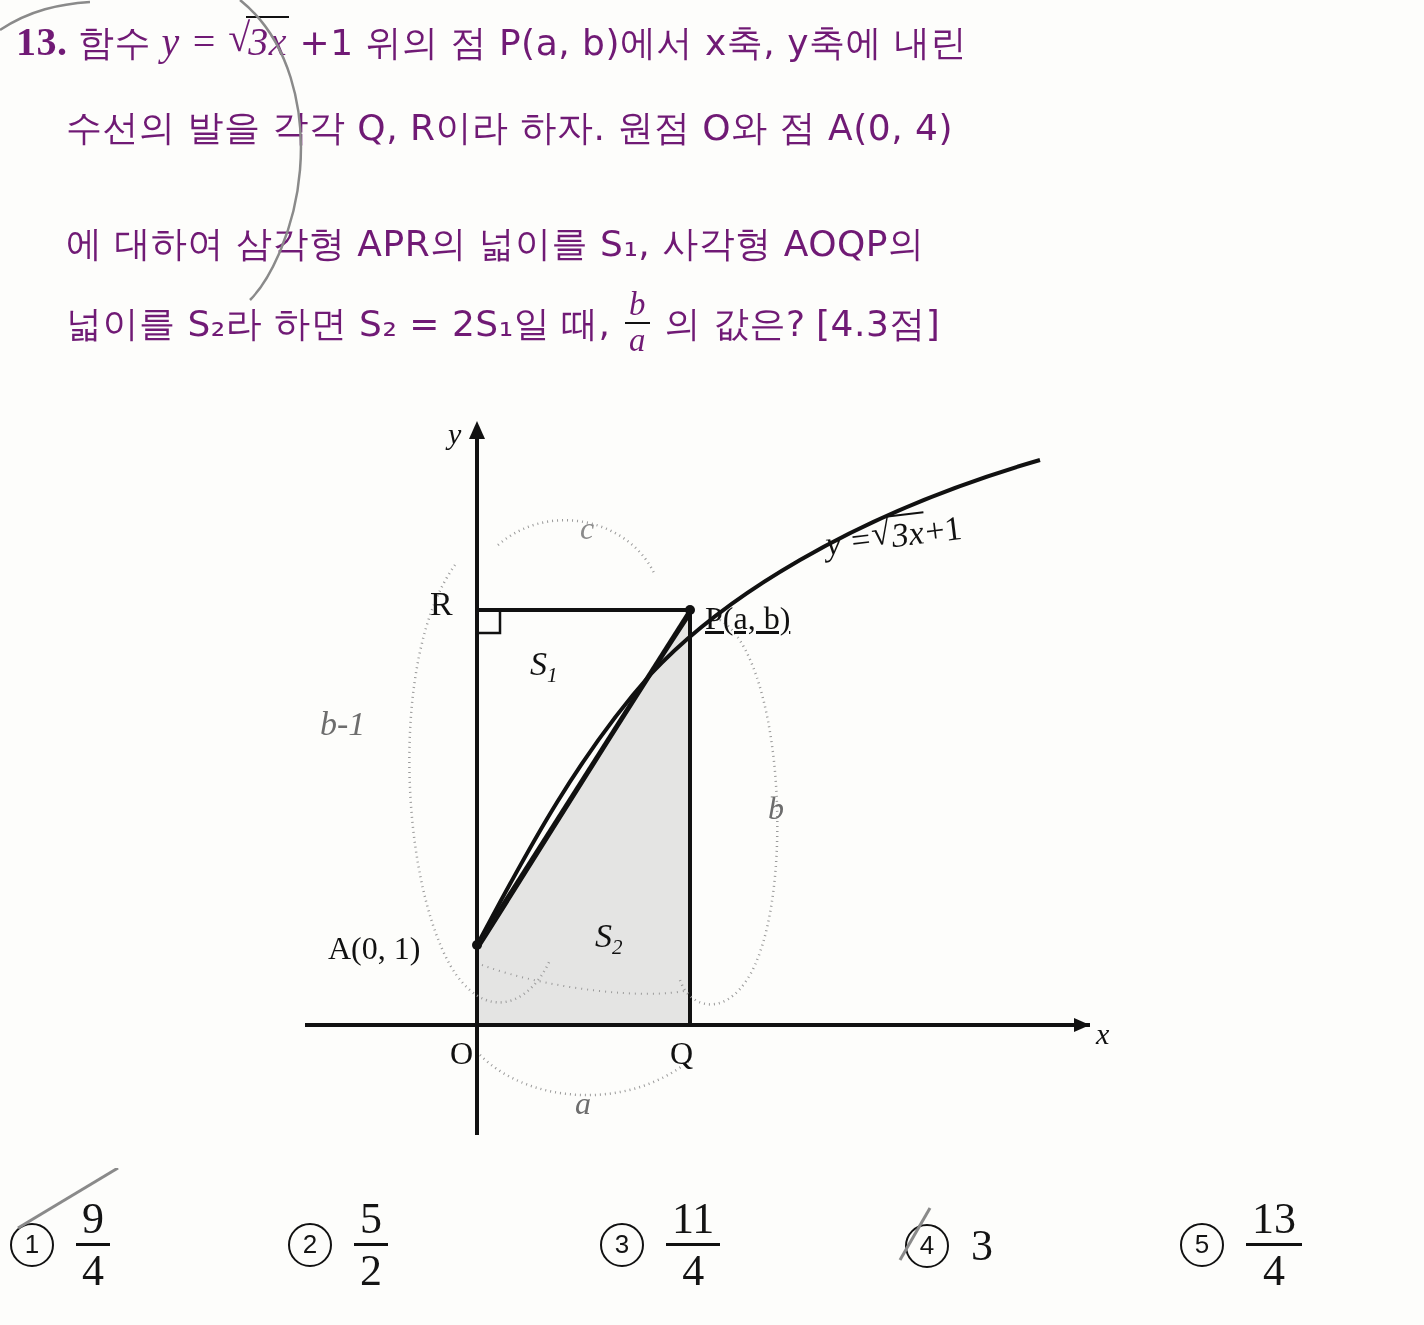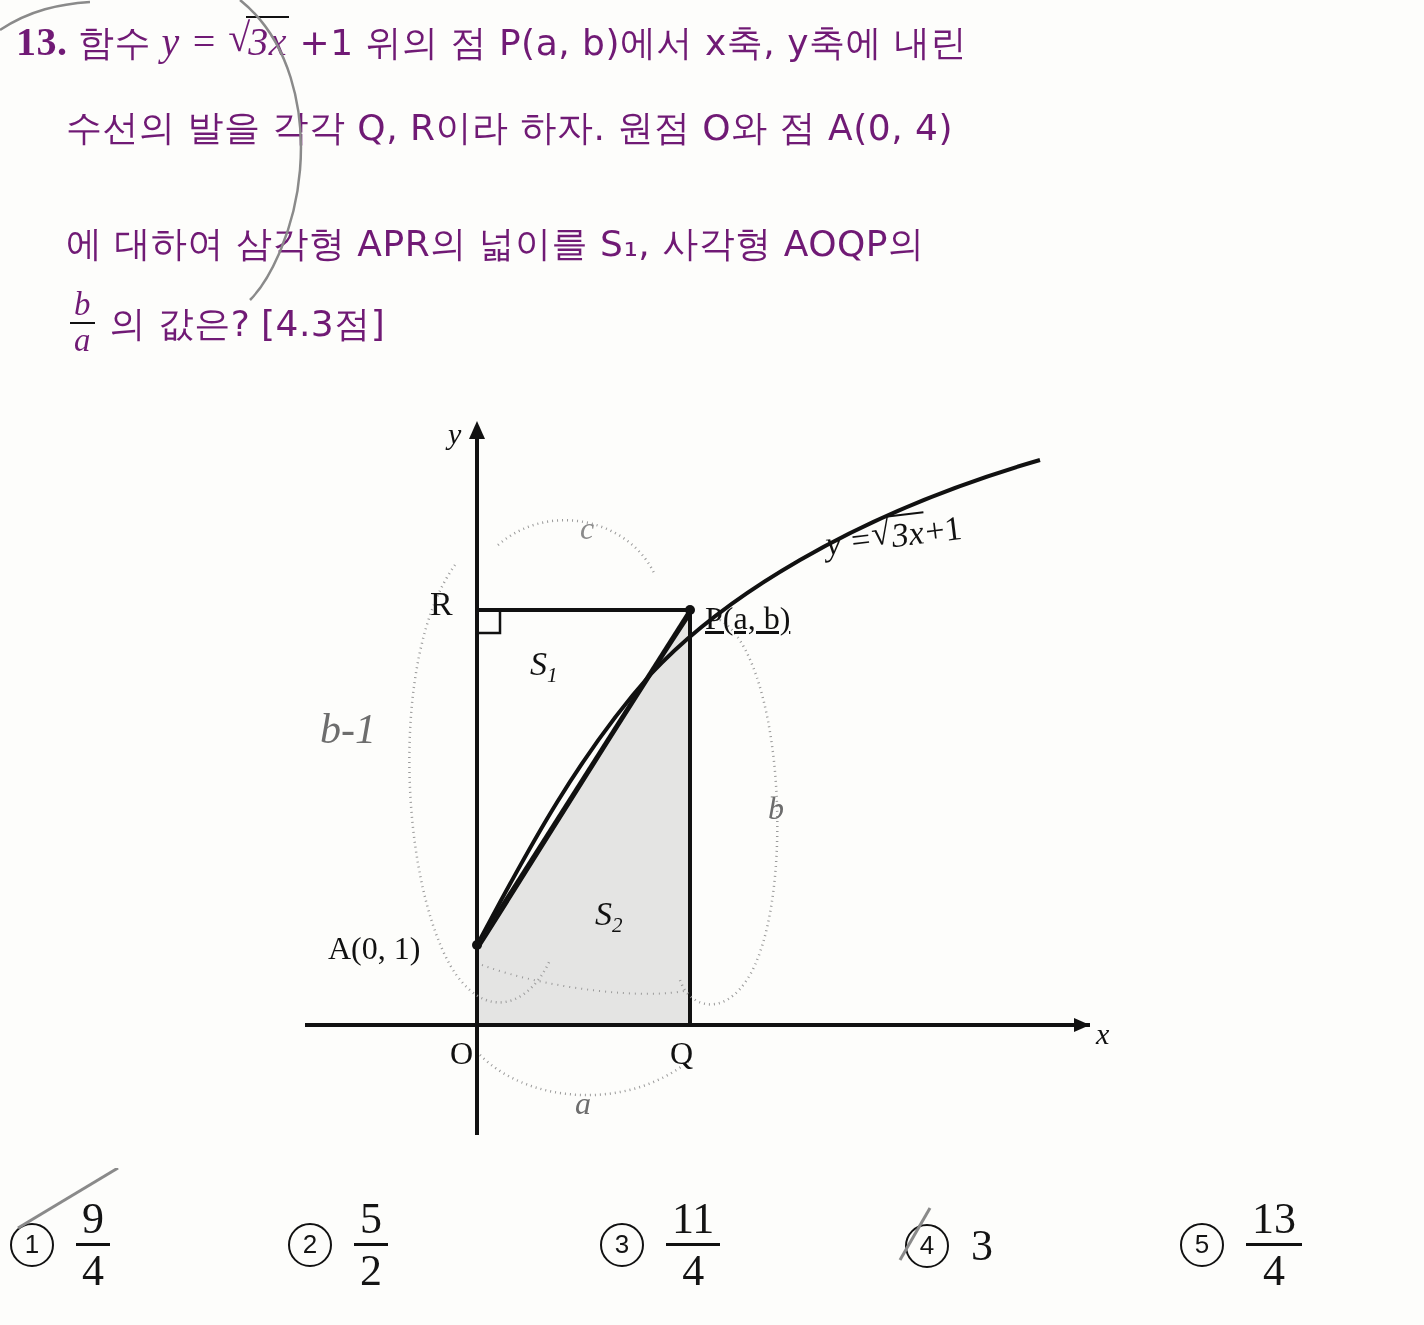--- a/index.html
+++ b/index.html
@@ -138,20 +138,21 @@
       <span class="mi">y =</span>
       <span class="sqrt"><span class="rad mi">3x</span></span>
       <span class="ko">+1 위의 점 P(a, b)에서 x축, y축에 내린</span>
     </div>
 
     <div class="line ko" style="left:66px; top:104px;">수선의 발을 각각 Q, R이라 하자. 원점 O와 점 A(0, 4)</div>
 
     <div class="line ko" style="left:66px; top:188px;margin-top:32px;">에 대하여 삼각형 APR의 넓이를 S₁, 사각형 AOQP의</div>
 
     <div class="line" style="left:66px; top:288px;">
+      <span class="ko">넓이를 S₂라 하면 S₂ = 2S₁일 때,</span>
       <span class="frac">
         <span class="n mi">b</span>
         <span class="d mi">a</span>
       </span>
       <span class="ko">의 값은?</span>
       <span class="ko">[4.3점]</span>
     </div>
 
   </div>
 
@@ -198,25 +199,25 @@
     <div class="fig-label" style="left:78px; top:525px; font-size:32px;">A(0, 1)</div>
 
     <div class="fig-label" style="left:200px; top:630px; font-size:32px;">O</div>
 
     <div class="fig-label" style="left:420px; top:630px; font-size:32px;">Q</div>
 
     <div class="fig-label mi" style="left:280px; top:240px; font-size:34px;">
       <span>S</span><span class="sub">1</span>
     </div>
 
-    <div class="fig-label mi" style="left:345px; top:490px; font-size:34px;">
+    <div class="fig-label mi" style="left:345px; top:512px; font-size:34px;">
       <span>S</span><span class="sub">2</span>
     </div>
 
-    <div class="fig-label mi" style="left:70px; top:300px; font-size:42px; color:#6d6d6d;">b-1</div>
+    <div class="fig-label mi" style="left:70px; top:300px; font-size:34px; color:#6d6d6d;">b-1</div>
 
     <div class="fig-label mi" style="left:325px; top:680px; font-size:32px; color:#6d6d6d;">a</div>
 
     <div class="fig-label mi" style="left:518px; top:385px; font-size:32px; color:#6d6d6d;">b</div>
 
     <div class="fig-label mi" style="left:330px; top:105px; font-size:32px; color:#8a8a8a;">c</div>
 
     <div class="fig-label" style="left:575px; top:110px; font-size:34px; transform:rotate(-7deg);">
       <span class="mi">y =</span><span class="sqrt"><span class="rad mi">3x</span></span><span>+1</span>
     </div>

